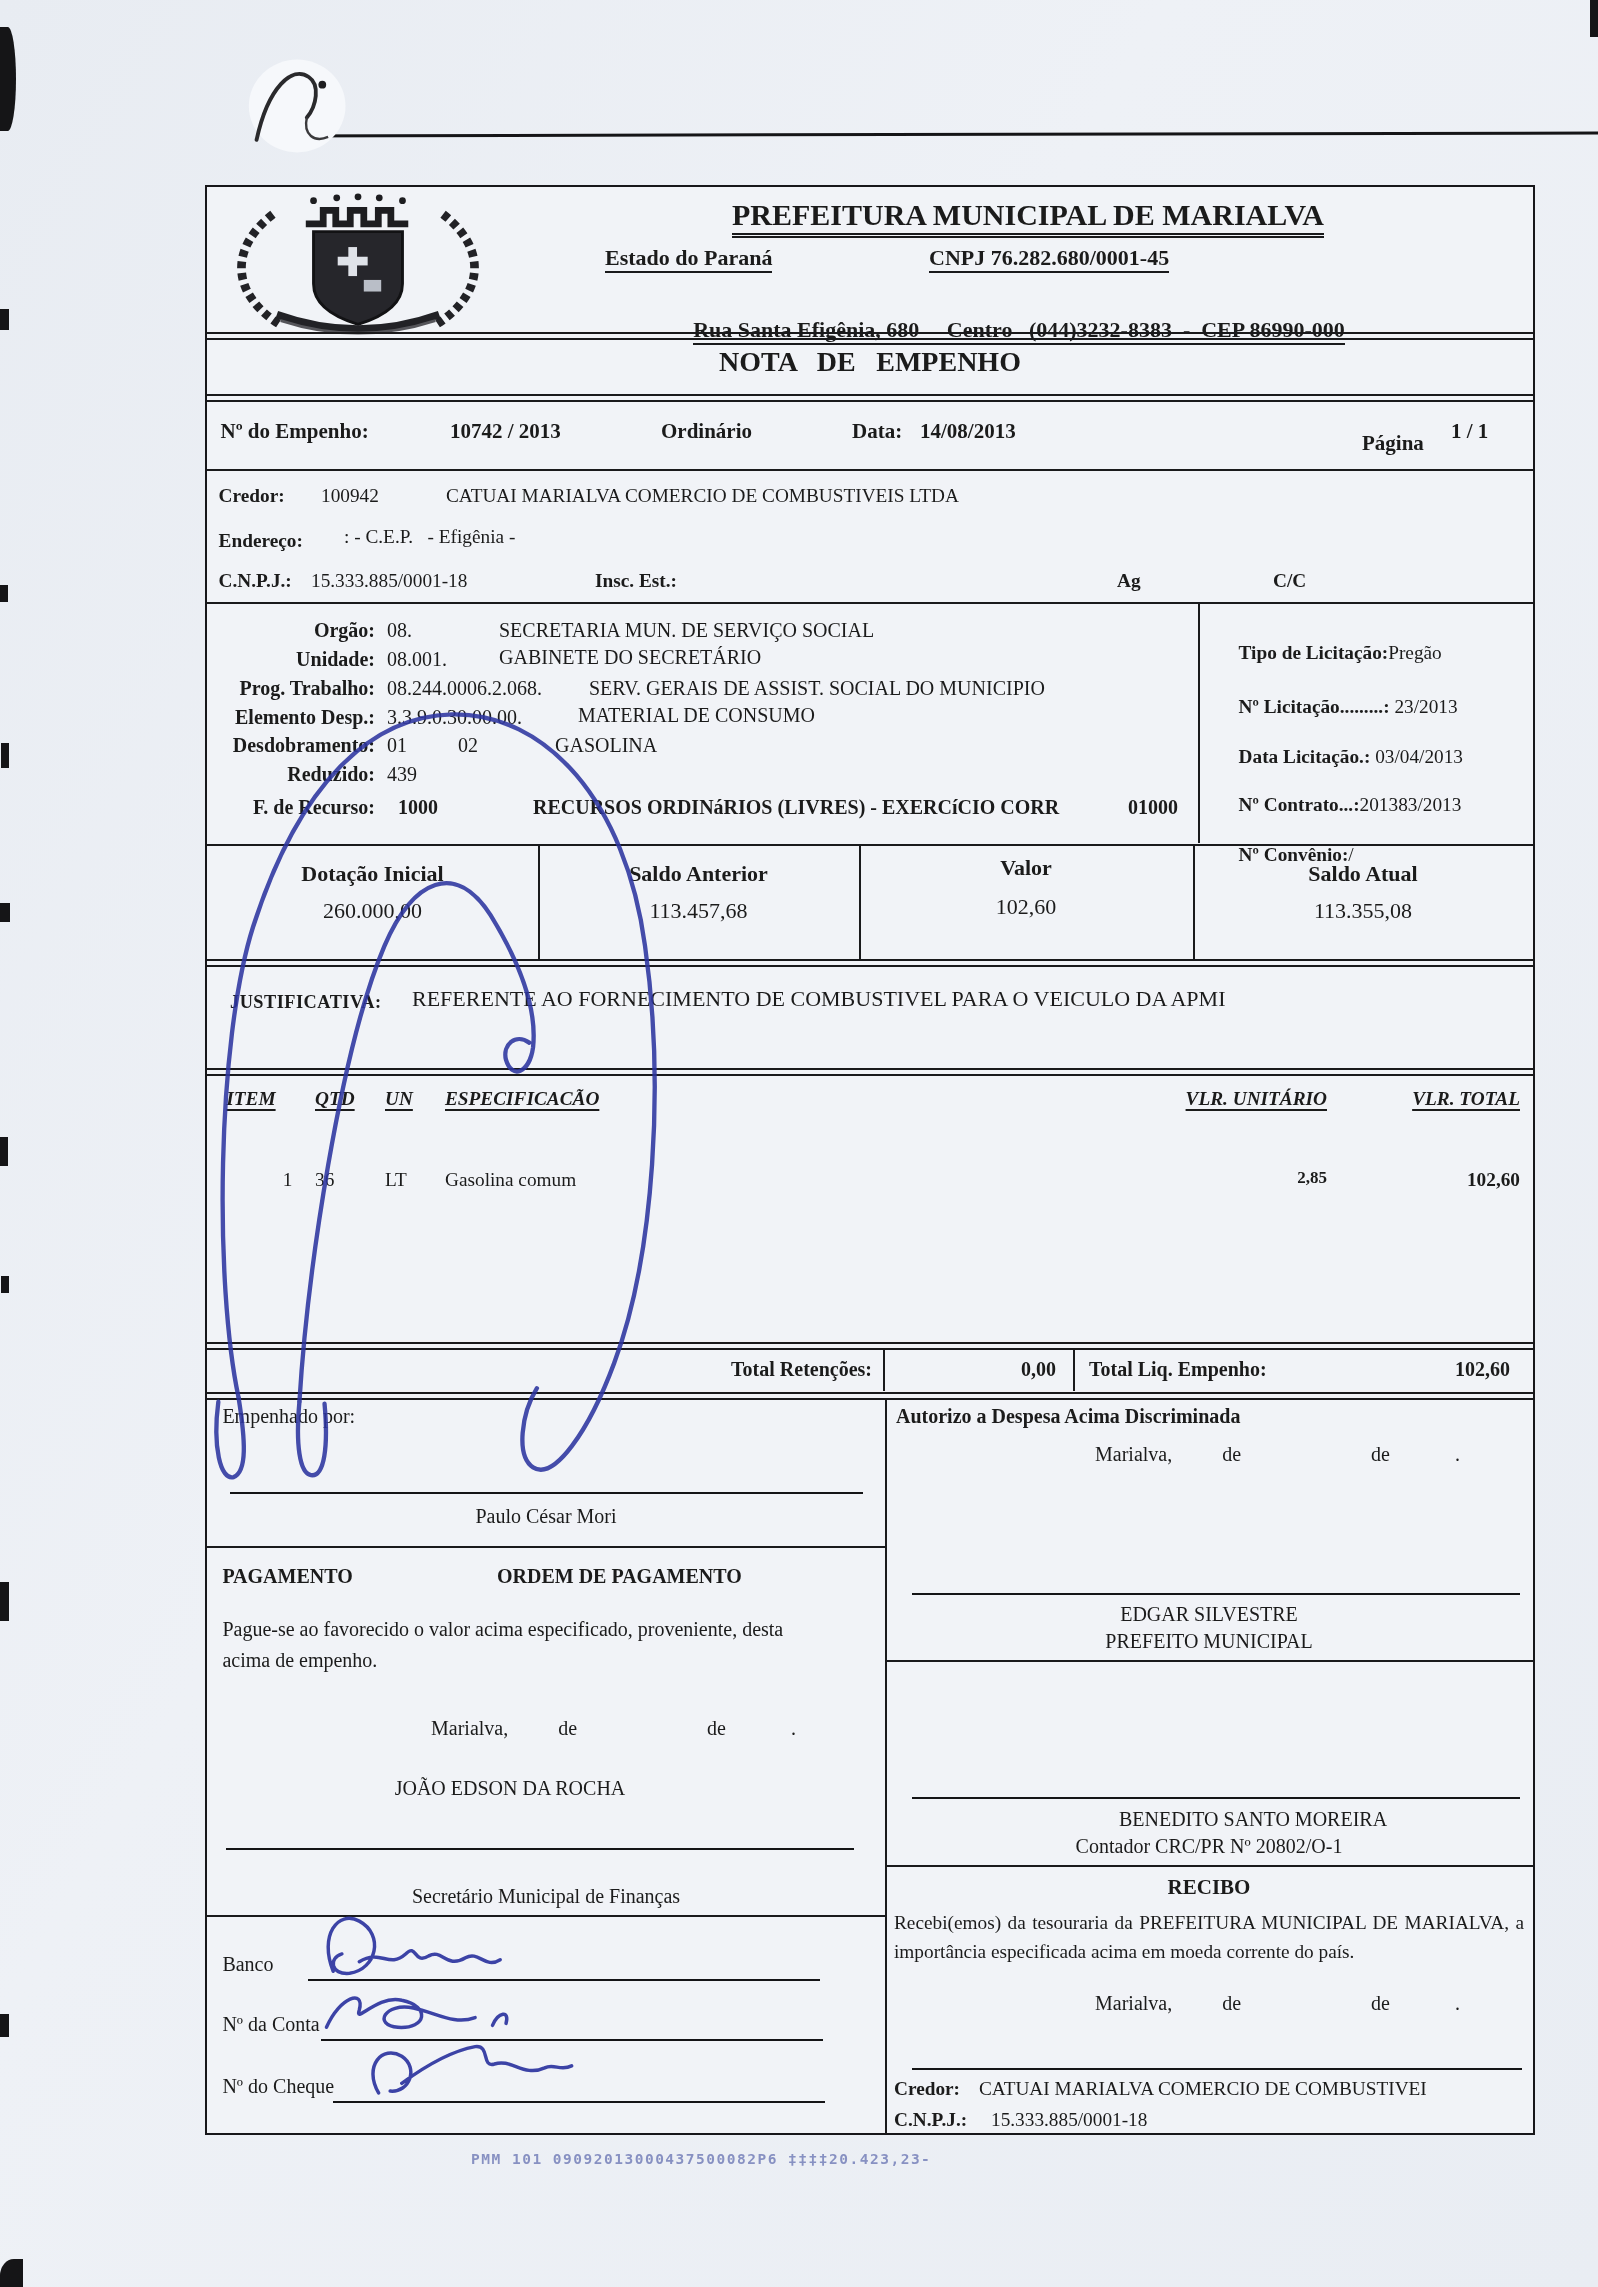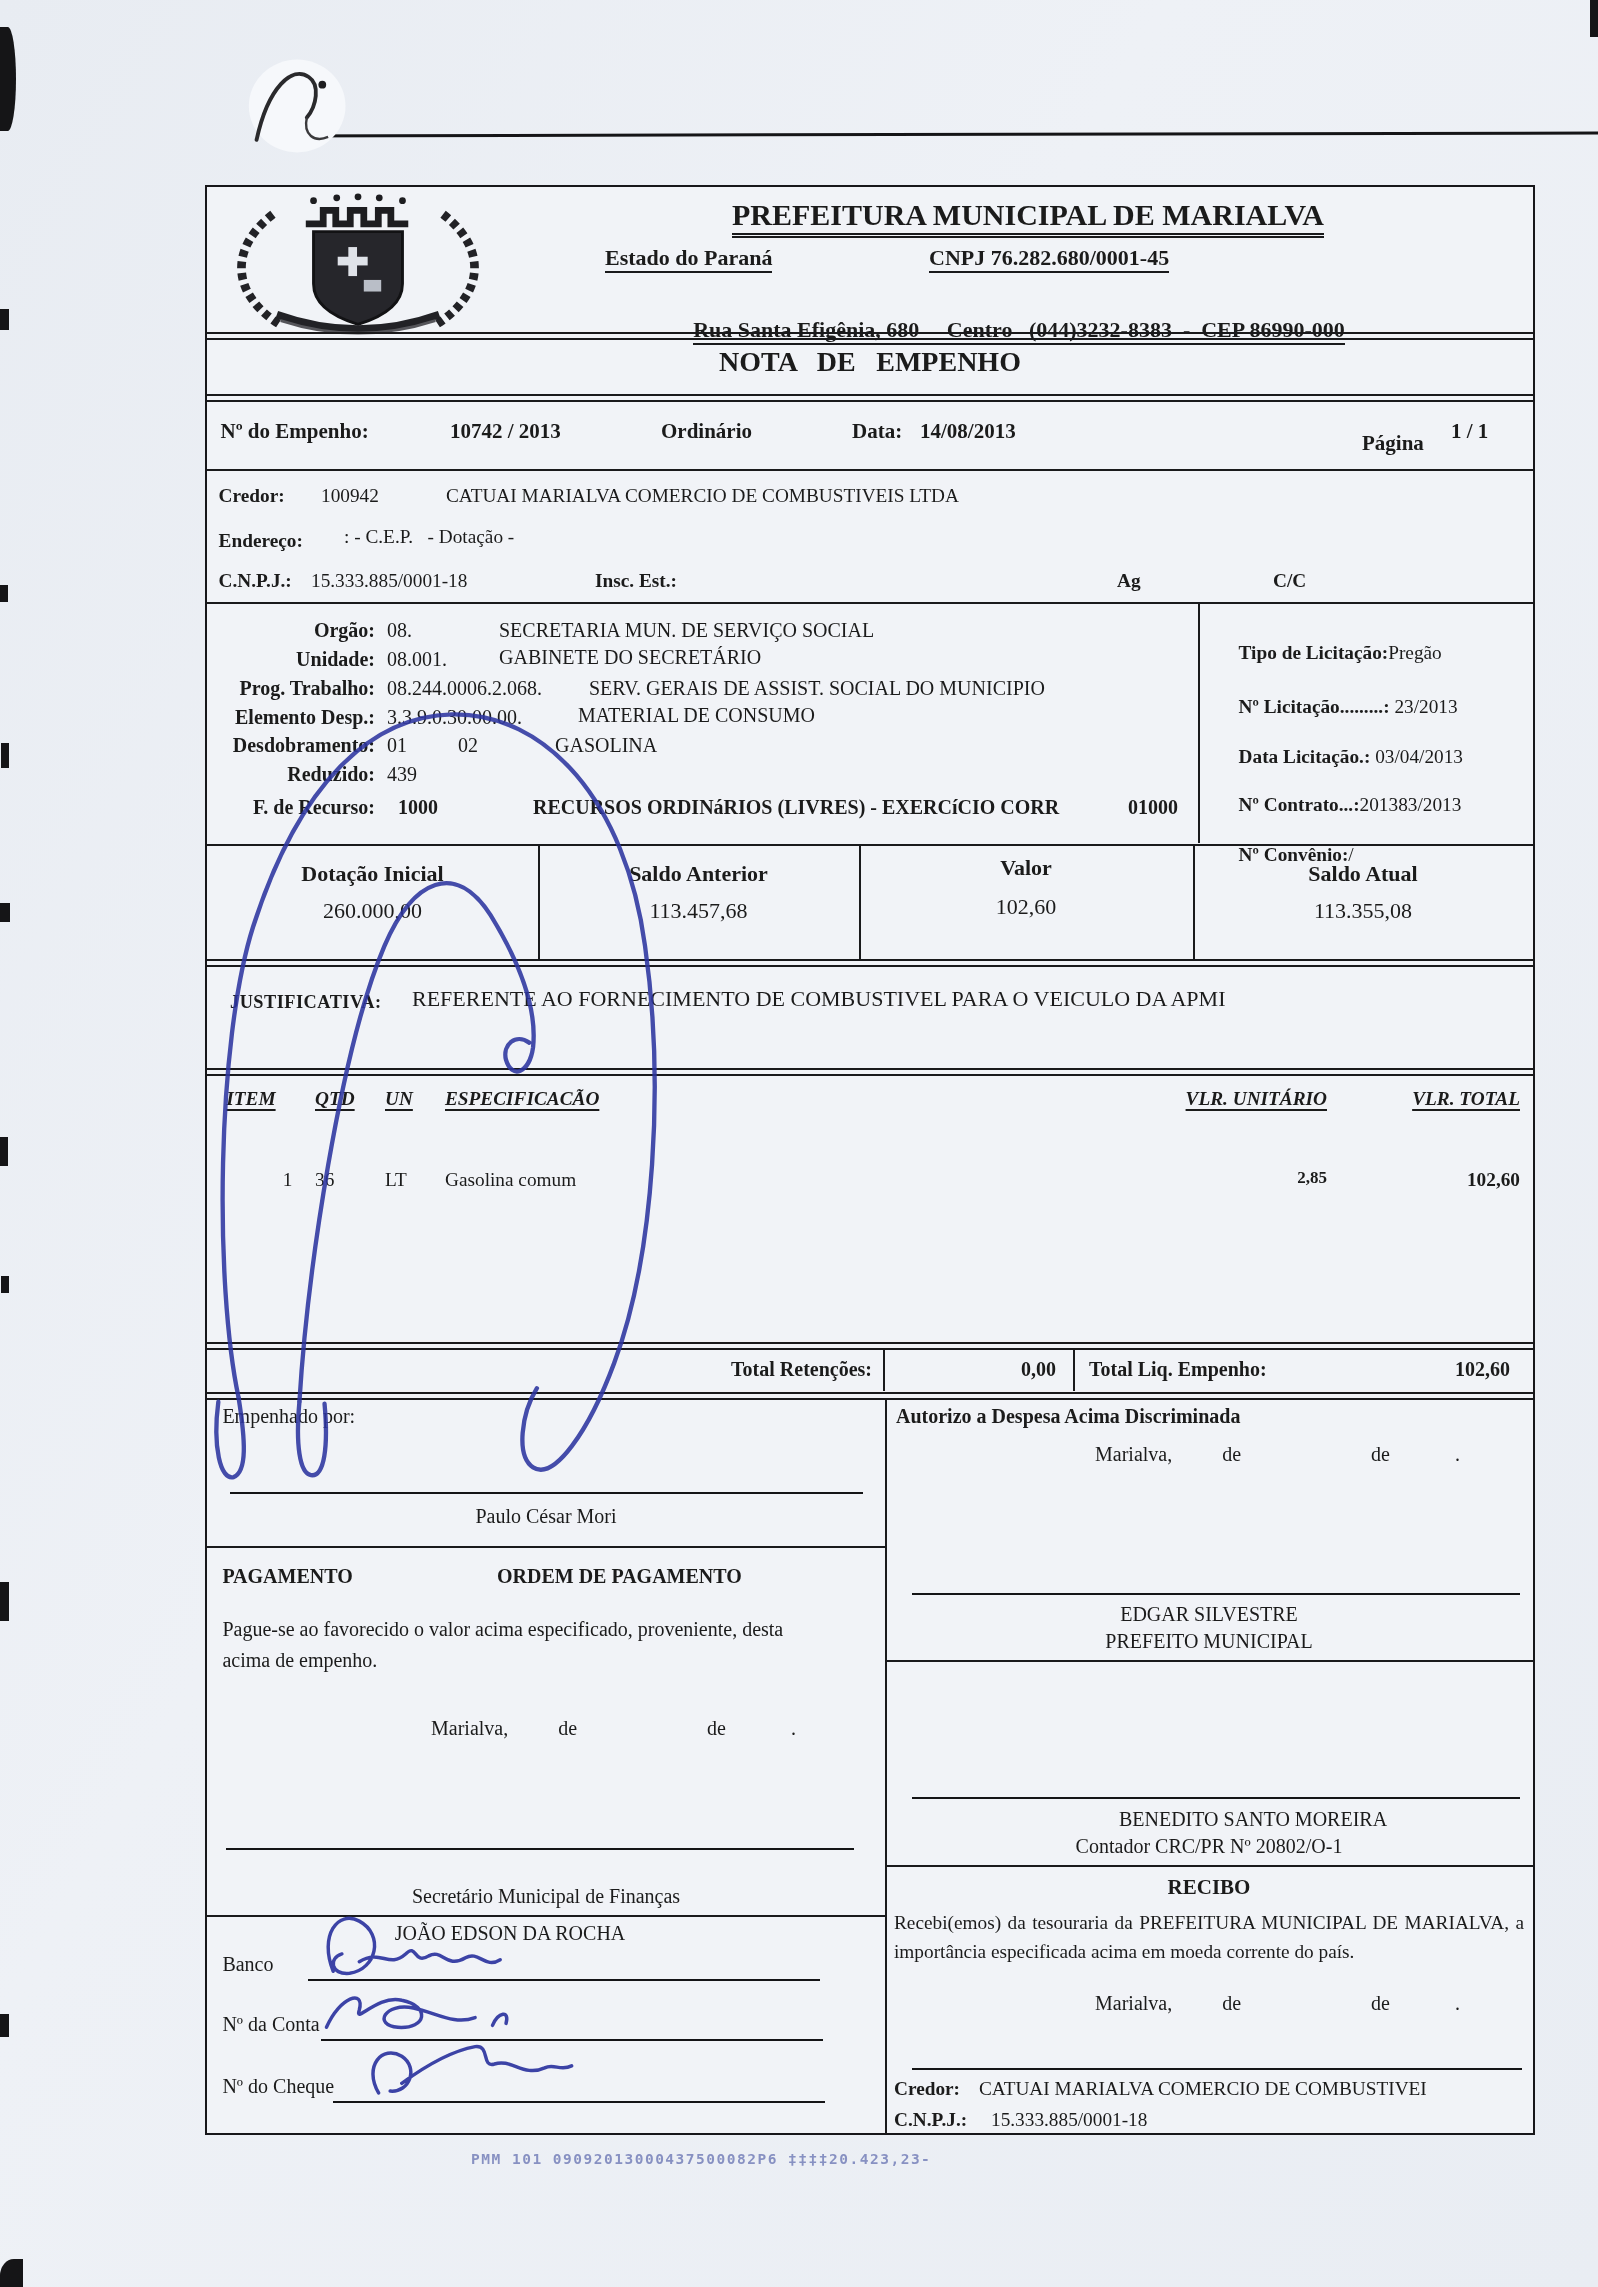--- a/index.html
+++ b/index.html
@@ -101,21 +101,21 @@
   <div class="t b" style="left:713px;top:232px;font-size:21px;">14/08/2013</div>
   <div class="t b" style="left:1155px;top:232px;font-size:21px;margin-top:12px;">Página</div>
   <div class="t b" style="left:1244px;top:232px;font-size:21px;">1 / 1</div>
 
   <div class="hl" style="left:0;top:282px;width:100%;"></div>
 
   <div class="t b" style="left:11.6px;top:297px;font-size:19.3px;">Credor:</div>
   <div class="t" style="left:114px;top:297px;font-size:19.3px;">100942</div>
   <div class="t" style="left:239px;top:297px;font-size:19.3px;">CATUAI MARIALVA COMERCIO DE COMBUSTIVEIS LTDA</div>
   <div class="t b" style="left:11.6px;top:342px;font-size:19.3px;">Endereço:</div>
-  <div class="t pre" style="left:137px;top:338px;font-size:19.3px;">: - C.E.P.   - Dotação -</div>
+  <div class="t pre" style="left:137px;top:338px;font-size:19.3px;">: - C.E.P.   - Efigênia -</div>
   <div class="t b" style="left:11.6px;top:382px;font-size:19.3px;">C.N.P.J.:</div>
   <div class="t" style="left:104px;top:382px;font-size:19.3px;">15.333.885/0001-18</div>
   <div class="t b" style="left:388px;top:382px;font-size:19.3px;">Insc. Est.:</div>
   <div class="t b" style="left:910px;top:382px;font-size:19.3px;">Ag</div>
   <div class="t b" style="left:1066px;top:382px;font-size:19.3px;">C/C</div>
 
   <div class="hl" style="left:0;top:415px;width:100%;"></div>
 
   <div class="t b r" style="left:0;top:431px;width:168px;">Orgão:</div>
   <div class="t" style="left:180px;top:431px;">08.</div>
@@ -216,21 +216,21 @@
   <div class="sig" style="left:23px;top:1305px;width:633px;"></div>
   <div class="t c" style="left:0;top:1317px;width:678px;font-size:20px;">Paulo César Mori</div>
   <div class="hl2" style="left:0;top:1359px;width:678px;"></div>
 
   <div class="t b" style="left:15.4px;top:1377px;font-size:20px;">PAGAMENTO</div>
   <div class="t b" style="left:290px;top:1377px;font-size:20px;">ORDEM DE PAGAMENTO</div>
   <div class="t" style="left:15.4px;top:1427px;width:599px;white-space:normal;font-size:20px;line-height:1.55;">Pague-se ao favorecido o valor acima especificado, proveniente, desta acima de empenho.</div>
   <div class="t pre" style="left:224px;top:1529px;font-size:20px;">Marialva,          de                          de             .</div>
 
   <div class="sig" style="left:19.3px;top:1661px;width:628px;"></div>
-  <div class="t c" style="left:0;top:1734px;width:606px;font-size:20px;">JOÃO EDSON DA ROCHA</div>
+  <div class="t c" style="left:0;top:1589px;width:606px;font-size:20px;">JOÃO EDSON DA ROCHA</div>
   <div class="t c" style="left:0;top:1697px;width:678px;font-size:20px;">Secretário Municipal de Finanças</div>
   <div class="hl2" style="left:0;top:1728px;width:678px;"></div>
 
   <div class="t" style="left:15.4px;top:1765px;font-size:20px;">Banco</div>
   <div class="sig" style="left:101px;top:1792px;width:512px;"></div>
   <div class="t" style="left:15.4px;top:1825px;font-size:20px;">Nº da Conta</div>
   <div class="sig" style="left:114px;top:1852px;width:502px;"></div>
   <div class="t" style="left:15.4px;top:1887px;font-size:20px;">Nº do Cheque</div>
   <div class="sig" style="left:126px;top:1914px;width:492px;"></div>
 

